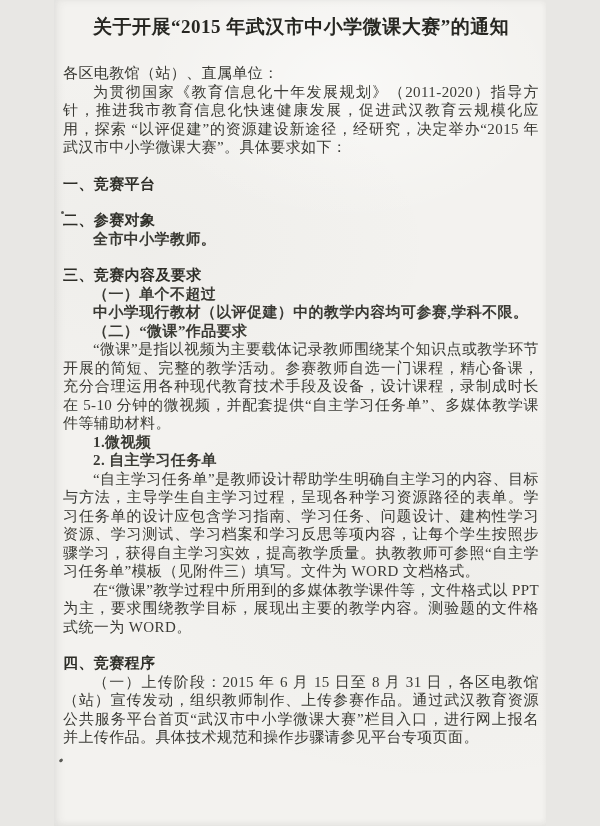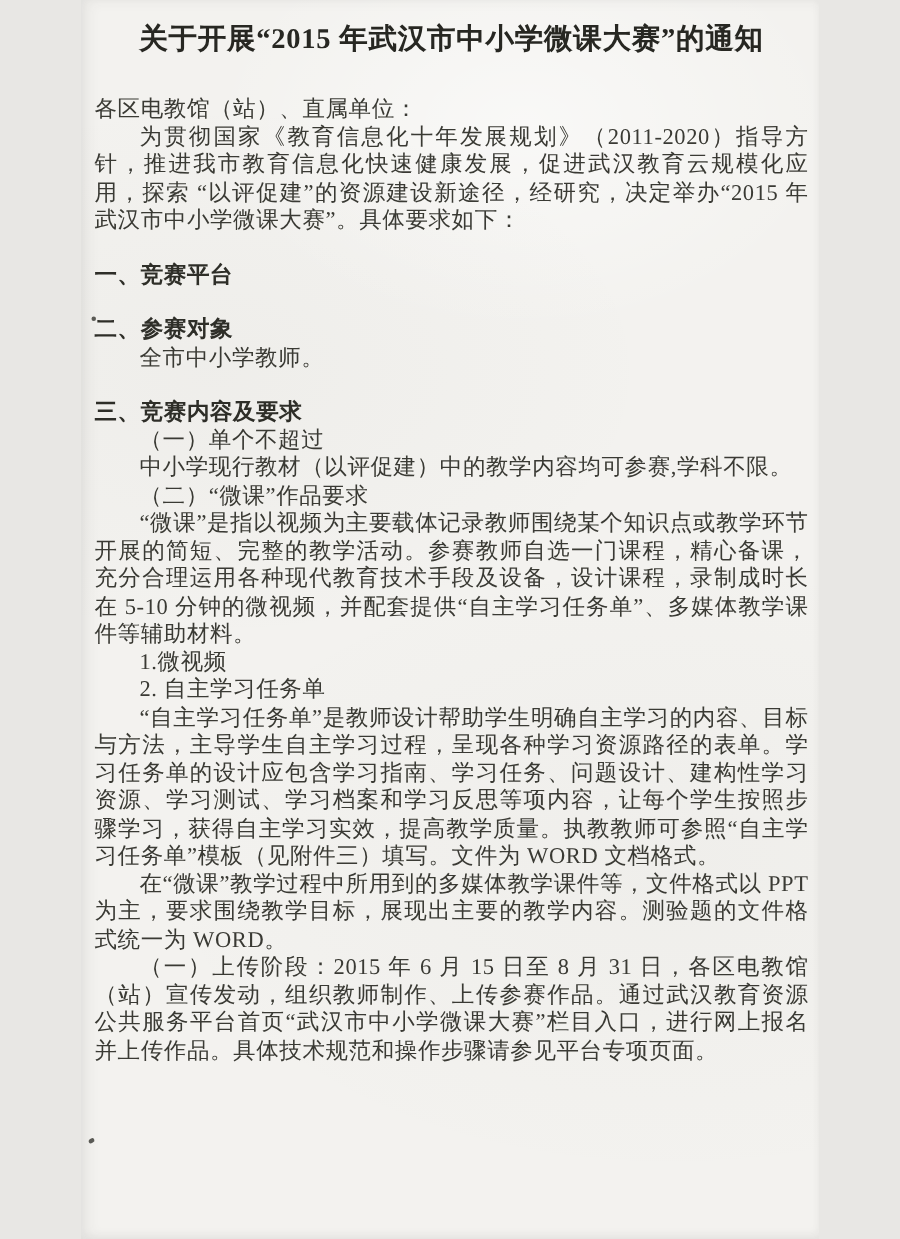--- a/index.html
+++ b/index.html
@@ -35,21 +35,21 @@
   }
   .doc-body {
     font-size: 15px;
     line-height: 18.5px;
     letter-spacing: 0.4px;
     text-align: justify;
     text-justify: inter-ideograph;
   }
   .block { margin: 0; }
   .block.para   { text-indent: 2em; }
-  .block.indent { text-indent: 2em; }
+  .block.indent { text-indent: 2em; font-weight: bold; }
   .block.heading {
     font-weight: bold;
     color: #2e2e28;
     margin-top: 18px;
     text-align: left;
   }
   .block.salutation { text-indent: 0; }
   
   .artifact {
     position: absolute;
@@ -74,18 +74,19 @@
       <div class="block indent">全市中小学教师。</div>
       <div class="block heading">三、竞赛内容及要求</div>
       <div class="block indent">（一）单个不超过</div>
       <div class="block indent">中小学现行教材（以评促建）中的教学内容均可参赛,学科不限。</div>
       <div class="block indent">（二）“微课”作品要求</div>
       <div class="block para">“微课”是指以视频为主要载体记录教师围绕某个知识点或教学环节开展的简短、完整的教学活动。参赛教师自选一门课程，精心备课，充分合理运用各种现代教育技术手段及设备，设计课程，录制成时长在 5-10 分钟的微视频，并配套提供“自主学习任务单”、多媒体教学课件等辅助材料。</div>
       <div class="block indent">1.微视频</div>
       <div class="block indent">2. 自主学习任务单</div>
       <div class="block para">“自主学习任务单”是教师设计帮助学生明确自主学习的内容、目标与方法，主导学生自主学习过程，呈现各种学习资源路径的表单。学习任务单的设计应包含学习指南、学习任务、问题设计、建构性学习资源、学习测试、学习档案和学习反思等项内容，让每个学生按照步骤学习，获得自主学习实效，提高教学质量。执教教师可参照“自主学习任务单”模板（见附件三）填写。文件为 WORD 文档格式。</div>
       <div class="block para">在“微课”教学过程中所用到的多媒体教学课件等，文件格式以 PPT 为主，要求围绕教学目标，展现出主要的教学内容。测验题的文件格式统一为 WORD。</div>
+      <div class="block heading">四、竞赛程序</div>
       <div class="block para">（一）上传阶段：2015 年 6 月 15 日至 8 月 31 日，各区电教馆（站）宣传发动，组织教师制作、上传参赛作品。通过武汉教育资源公共服务平台首页“武汉市中小学微课大赛”栏目入口，进行网上报名并上传作品。具体技术规范和操作步骤请参见平台专项页面。</div>
     </div>
 
   <div class="artifact dot-1"></div>
   <div class="artifact dot-2"></div>
 </div>
 
 </body></html>

